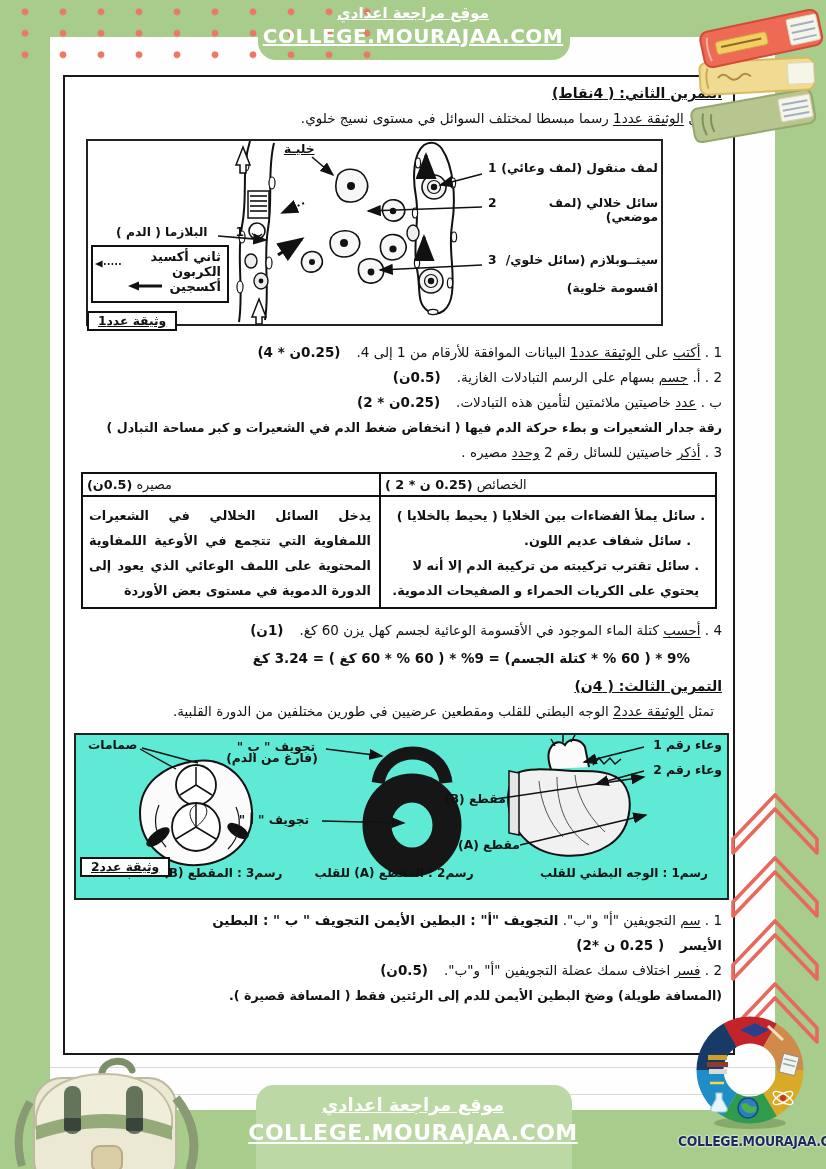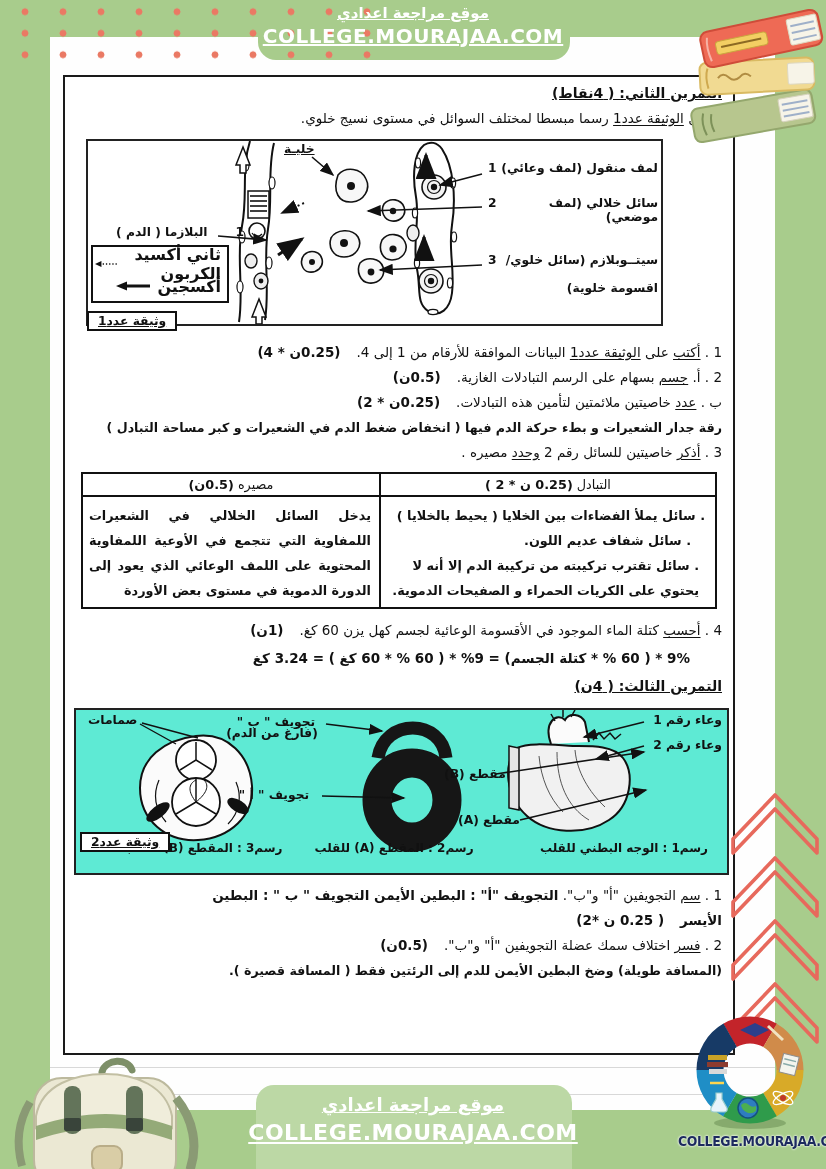--- a/index.html
+++ b/index.html
@@ -33,25 +33,25 @@
   .boldline{font-weight:bold;font-size:12.6px;line-height:25px;margin:0 2px;}
   .figwrap{position:relative;margin:13px 12px 0 12px;height:201px;}
   .figbox{position:absolute;left:0;top:0;width:573px;height:183px;border:2px solid #222;background:#fff;}
   .figbox svg.diag{position:absolute;left:0;top:0;}
   .flabel{position:absolute;font-weight:bold;font-size:12.3px;line-height:15px;white-space:nowrap;}
   .figrow{position:absolute;display:flex;justify-content:space-between;font-weight:bold;font-size:12.3px;}
   .doctag{position:absolute;border:2px solid #111;background:#fff;padding:1px 9px;font-weight:bold;
           font-size:12.3px;text-decoration:underline;white-space:nowrap;}
   .legend{position:absolute;left:3px;top:104px;width:138px;height:58px;border:2px solid #111;
           background:#fff;box-sizing:border-box;padding:6px 6px 2px 2px;}
-  .legrow{display:flex;align-items:center;justify-content:flex-start;gap:5px;font-size:16px;
+  .legrow{display:flex;align-items:center;justify-content:flex-start;gap:5px;font-size:13px;
           font-weight:bold;height:22px;}
   table.tbl{border-collapse:collapse;width:calc(100% - 14px);margin:7px 7px 0 7px;direction:rtl;}
   table.tbl td,table.tbl th{border:2px solid #111;font-size:12.8px;vertical-align:top;}
-  .th{font-weight:normal;text-align:center;padding:3px 4px;font-size:13px;}
+  .th{font-weight:normal;text-align:left;padding:3px 4px;font-size:13px;}
   .th b{font-weight:bold;}
   .cellR{padding:6px 10px 4px 6px;line-height:25px;}
   .cellL{padding:6px 8px 4px 6px;line-height:25px;font-weight:bold;text-align:justify;}
   .formula{font-weight:bold;font-size:13.5px;margin:2px 34px 0 0;line-height:26px;}
   .figwrap2{position:relative;margin:14px 4px 0 0;height:169px;}
   .figbox2{position:absolute;left:0;top:0;width:643px;height:163px;border:2px solid #222;background:#5eead4;padding-left:8px;}
   .cap{position:absolute;top:131px;font-weight:bold;font-size:12px;text-align:center;}
   .chevrons{position:absolute;left:727px;top:789px;z-index:5;}
   .books{position:absolute;left:688px;top:2px;z-index:6;}
   .backpack{position:absolute;left:6px;top:1052px;z-index:6;}
@@ -306,21 +306,21 @@
   </div>
   <div class="boldline">رقة جدار الشعيرات و بطء حركة الدم فيها ( انخفاض ضغط الدم في الشعيرات  و كبر مساحة التبادل )</div>
   <div class="qline">
     <span>3 . </span><span class="u">أذكر</span><span> خاصيتين للسائل رقم 2 </span><span class="u">وحدد</span><span> مصيره .</span>
   </div>
 
   <table class="tbl">
     <tbody>
         <tr>
       <td class="th" style="width:53%;">
-        <span>التبادل  </span><b>(0.25 ن * 2 )</b>
+        <span>الخصائص  </span><b>(0.25 ن * 2 )</b>
       </td>
       <td class="th">
         <span>مصيره  </span><b>(0.5ن)</b>
       </td>
     </tr>
     <tr>
       <td class="cellR" style="font-weight:bold;">
         <div>. سائل يملأ الفضاءات بين الخلايا ( يحيط بالخلايا )</div>
         <div style="padding-right:14px;">. سائل شفاف عديم اللون.</div>
         <div style="padding-right:6px;">. سائل تقترب تركيبته من تركيبة الدم إلا أنه لا يحتوي على الكريات الحمراء و الصفيحات الدموية.</div>
@@ -330,20 +330,23 @@
   </tbody>
     </table>
 
   <div class="qline" style="margin-top:9px;">
     <span>4 . </span><span class="u">أحسب</span><span> كتلة الماء الموجود في الأقسومة الوعائية لجسم كهل يزن 60 كغ.</span><span class="marks">(1ن)</span>
   </div>
   <div class="formula">9%  * ( 60 % * كتلة الجسم) = 9%  * ( 60 % * 60 كغ ) =  3.24 كغ</div>
 
   <div class="extitle" style="margin-top:7px;">التمرين الثالث: ( 4ن)</div>
 
+  <div class="intro">
+    <span>تمثل </span><span class="u">الوثيقة عدد2</span><span> الوجه البطني للقلب ومقطعين عرضيين في طورين مختلفين  من الدورة القلبية.</span>
+  </div>
 
   <div class="figwrap2">
     <div class="figbox2">
       <svg class="diag" width="643" height="163" viewBox="0 0 643 163">
 
         <g transform="translate(415,2)">
           <path d="M52,32 C44,10 58,0 66,8 C70,0 82,2 86,10 L90,30" fill="#fbfbfb" stroke="#111" stroke-width="2"></path>
           <path d="M56,9 l-4,-7 M64,5 l0,-8 M72,5 l4,-7" stroke="#111" stroke-width="1.5" fill="none"></path>
           <path d="M94,28 l6,-7 l5,6 l6,-6 l5,6 l6,-5" stroke="#111" stroke-width="1.5" fill="none"></path>
           <path d="M18,36 C4,52 6,84 28,104 C48,122 86,124 110,108 C132,94 136,62 124,46 C114,33 92,34 74,34 C54,33 30,30 18,36 Z" fill="#f1f1f1" stroke="#111" stroke-width="2"></path>

